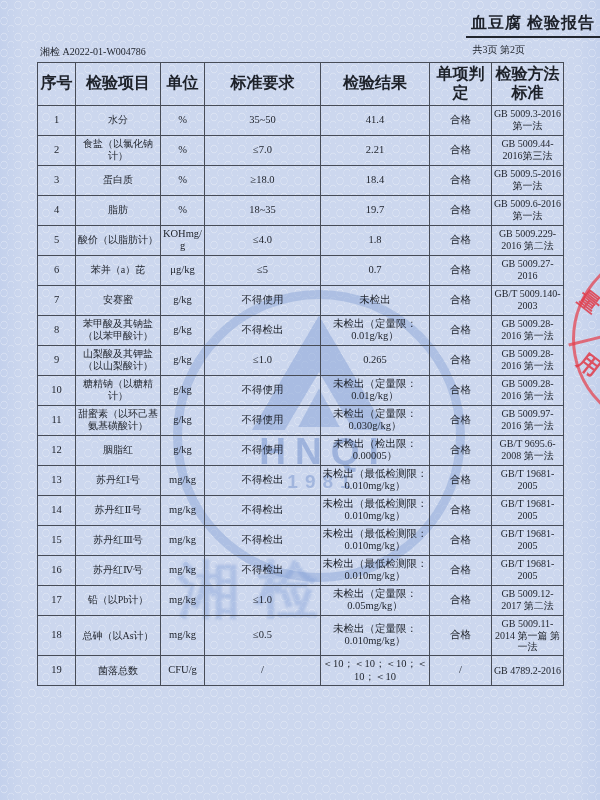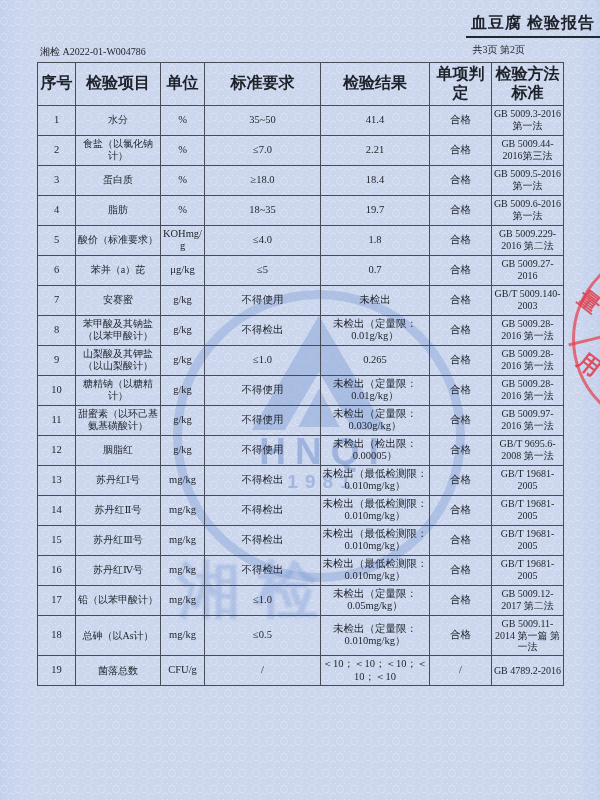--- a/index.html
+++ b/index.html
@@ -145,21 +145,21 @@
           <td class="c0">4</td>
           <td class="c1">脂肪</td>
           <td class="c2">%</td>
           <td class="c3">18~35</td>
           <td class="c4">19.7</td>
           <td class="c5">合格</td>
           <td class="c6">GB 5009.6-2016 第一法</td>
         </tr>
         <tr>
           <td class="c0">5</td>
-          <td class="c1">酸价（标准要求）</td>
+          <td class="c1">酸价（以脂肪计）</td>
           <td class="c2">KOHmg/g</td>
           <td class="c3">≤4.0</td>
           <td class="c4">1.8</td>
           <td class="c5">合格</td>
           <td class="c6">GB 5009.229-2016 第二法</td>
         </tr>
         <tr>
           <td class="c0">6</td>
           <td class="c1">苯并（a）芘</td>
           <td class="c2">μg/kg</td>
@@ -253,21 +253,21 @@
           <td class="c0">16</td>
           <td class="c1">苏丹红Ⅳ号</td>
           <td class="c2">mg/kg</td>
           <td class="c3">不得检出</td>
           <td class="c4">未检出（最低检测限：0.010mg/kg）</td>
           <td class="c5">合格</td>
           <td class="c6">GB/T 19681-2005</td>
         </tr>
         <tr>
           <td class="c0">17</td>
-          <td class="c1">铅（以苯甲酸计）</td>
+          <td class="c1">铅（以Pb计）</td>
           <td class="c2">mg/kg</td>
           <td class="c3">≤1.0</td>
           <td class="c4">未检出（定量限：0.05mg/kg）</td>
           <td class="c5">合格</td>
           <td class="c6">GB 5009.12-2017 第二法</td>
         </tr>
         <tr>
           <td class="c0">18</td>
           <td class="c1">总砷（以As计）</td>
           <td class="c2">mg/kg</td>

